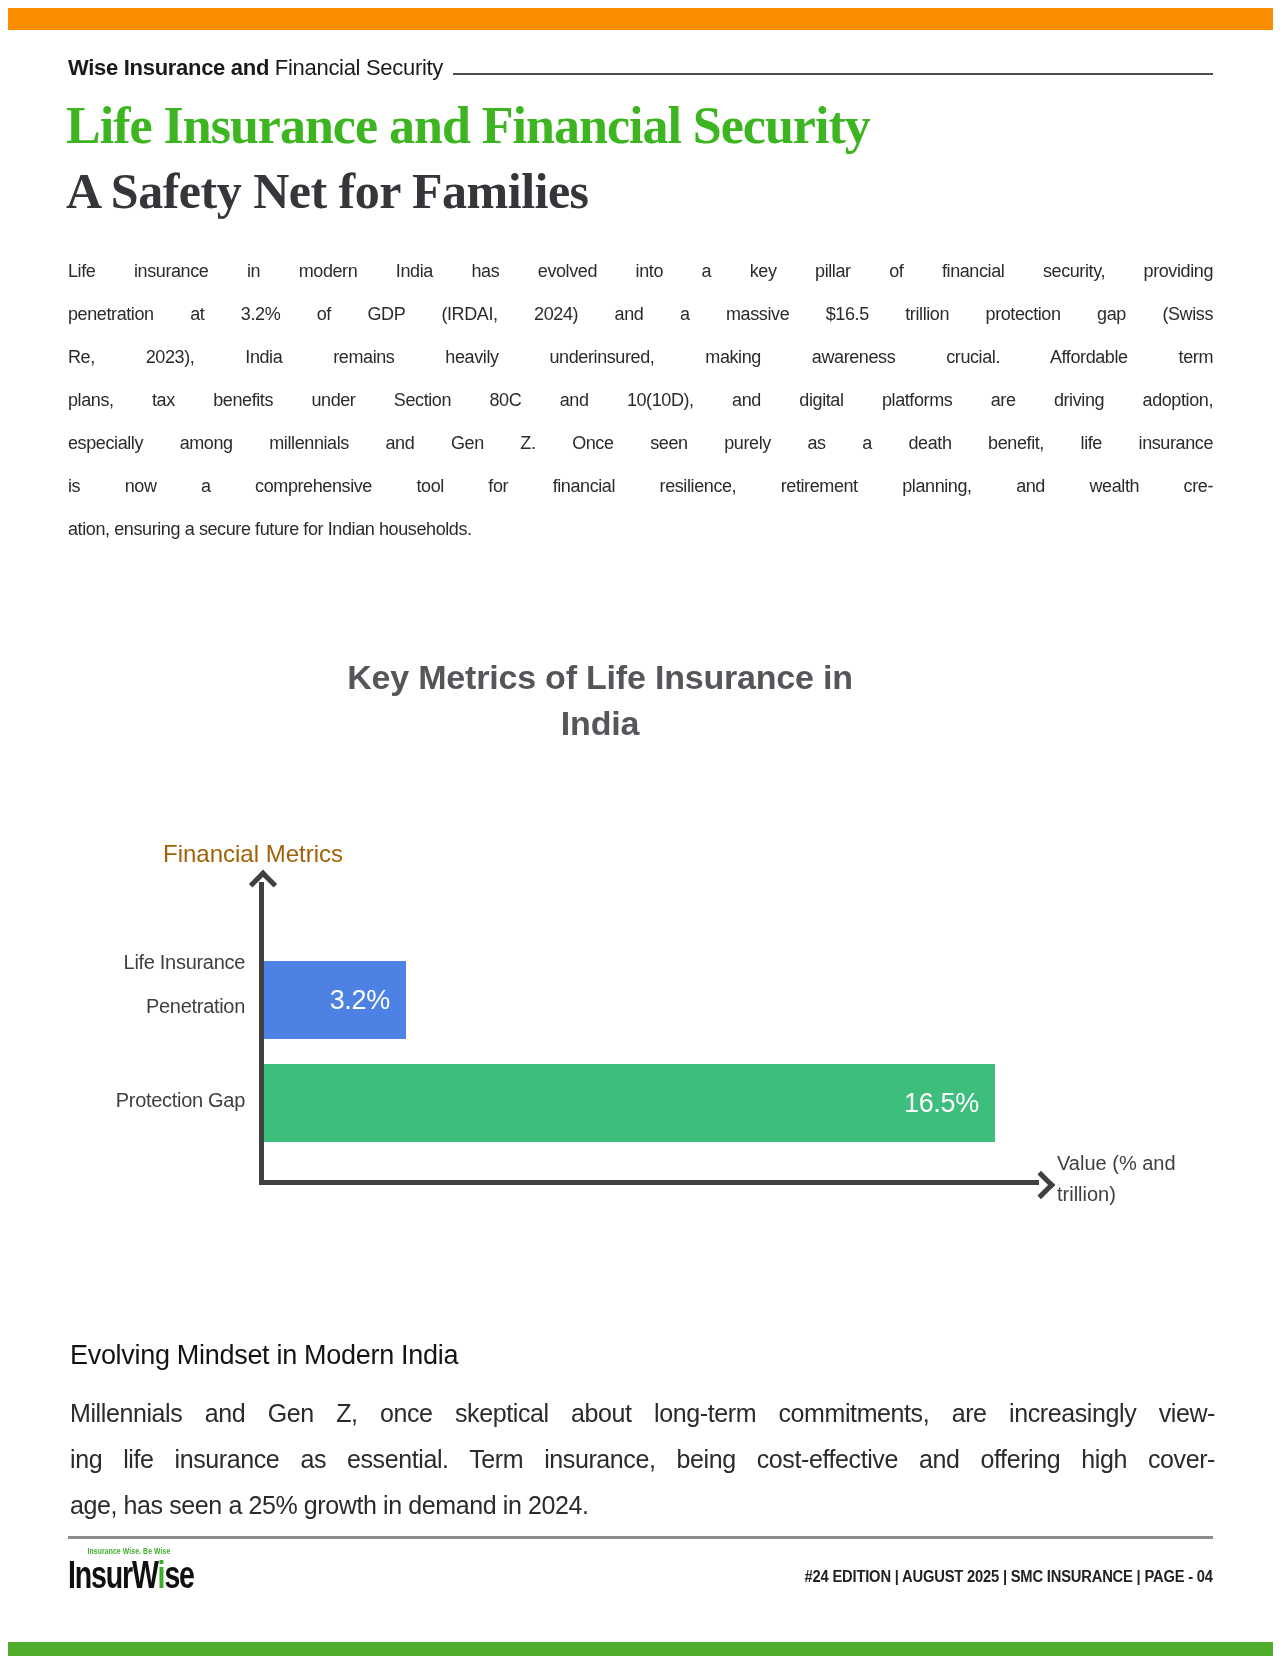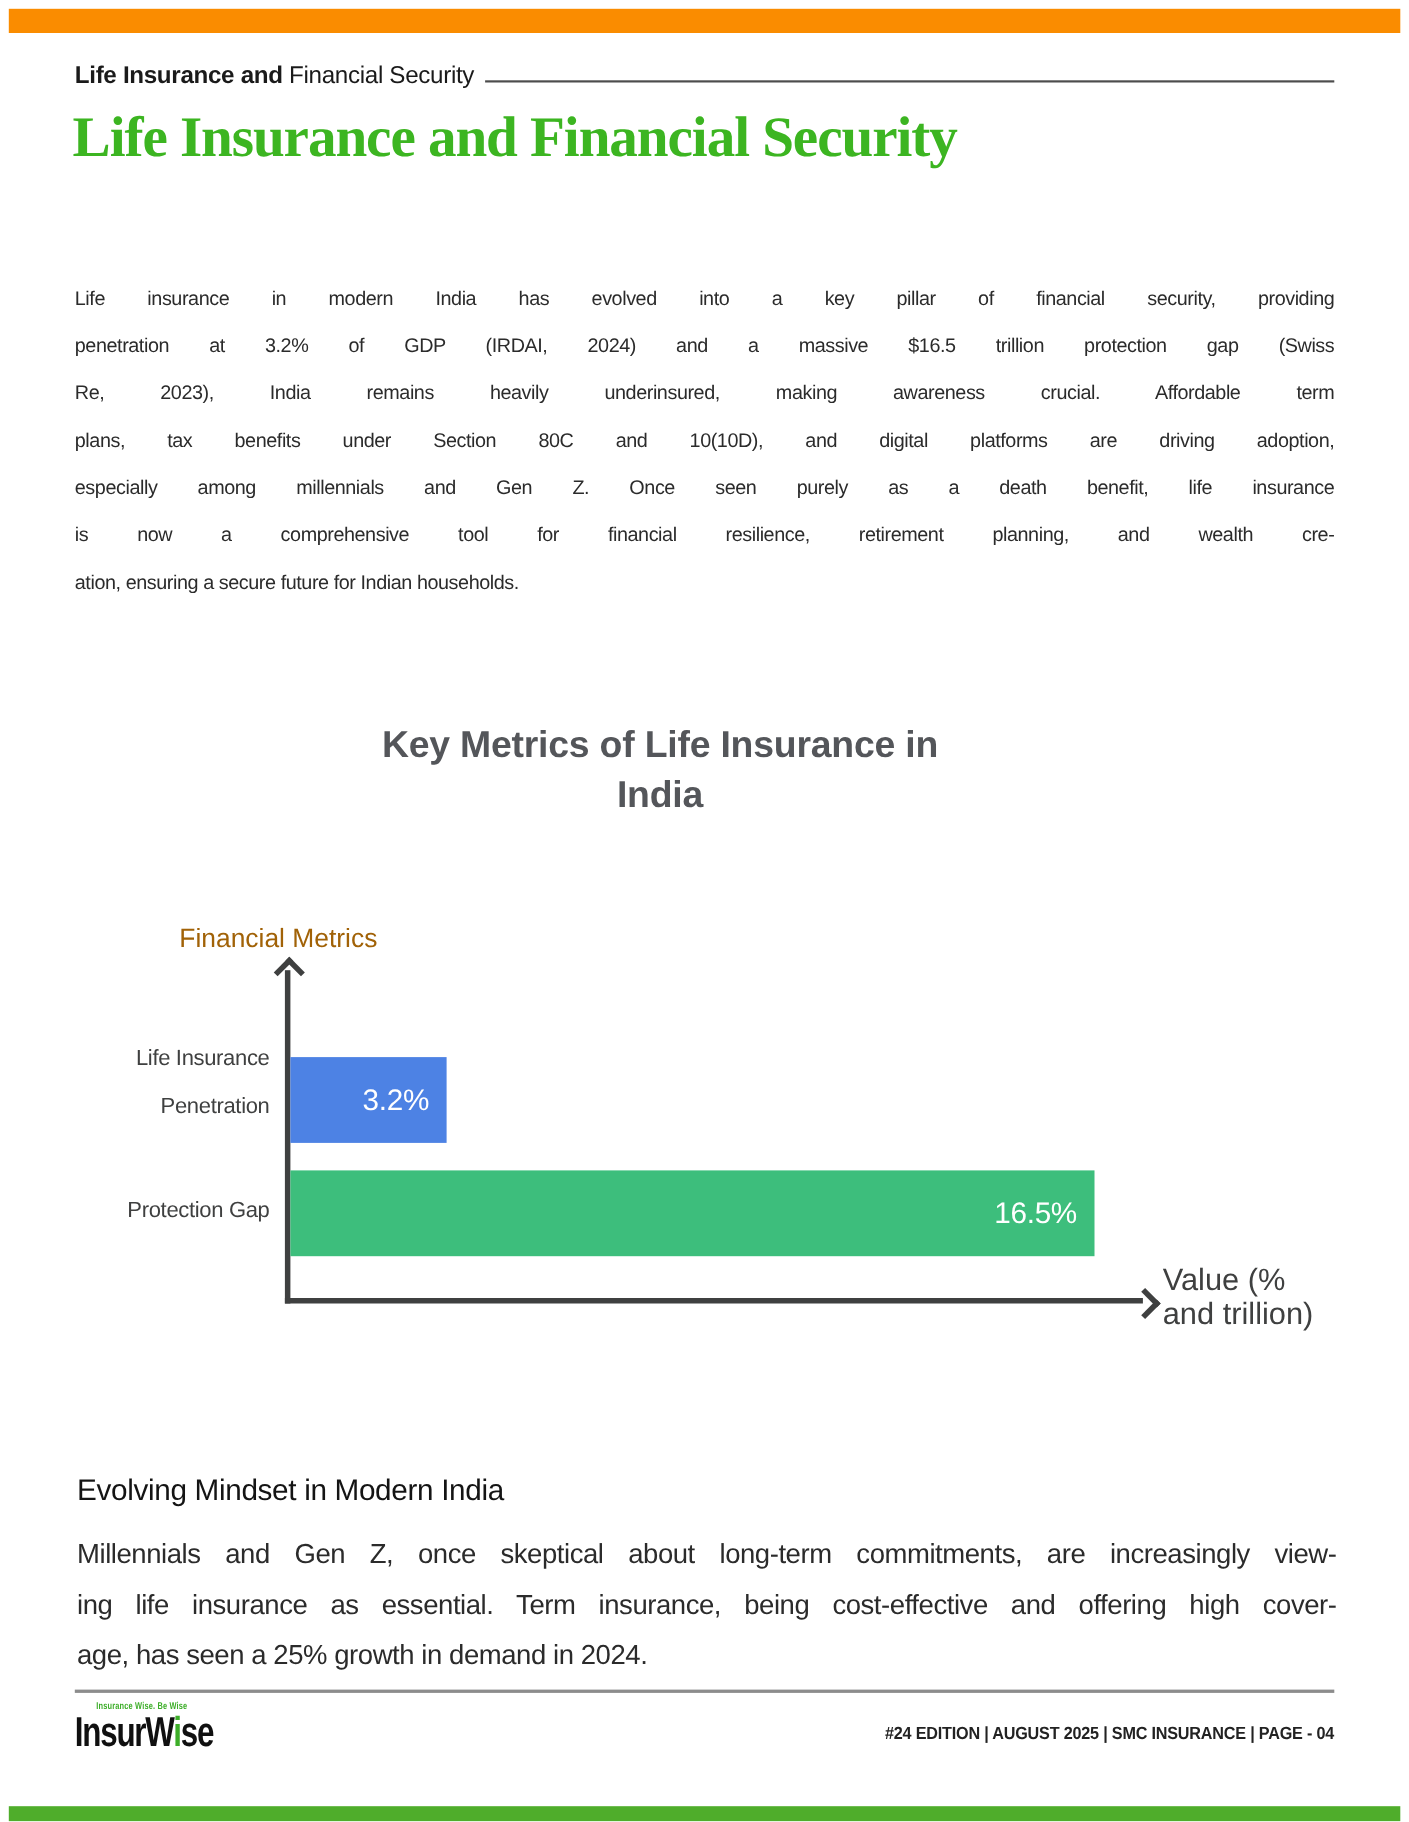--- a/index.html
+++ b/index.html
@@ -43,21 +43,21 @@
             border-top:5px solid #3f4040;border-right:5px solid #3f4040;transform:rotate(45deg);}
   .bar{position:absolute;left:264px;height:78px;display:flex;align-items:center;
        justify-content:flex-end;padding-right:16px;box-sizing:border-box;}
   .bar .val{color:#ffffff;font-size:27px;letter-spacing:-0.3px;}
   .bar.b0{top:321px;}
   .bar.b1{top:424px;}
   .cat{position:absolute;left:75px;width:170px;text-align:right;font-size:20px;
        line-height:44px;color:#3f4040;letter-spacing:-0.3px;}
   .cat.c0{top:300px;}
   .cat.c1{top:438px;}
-  .x-axis-label{position:absolute;left:1057px;top:508px;width:160px;font-size:28px;
+  .x-axis-label{position:absolute;left:1057px;top:508px;width:160px;font-size:20px;
                 line-height:31px;color:#3f4040;}
 
   
   .sec-heading{position:absolute;top:1340px;left:70px;font-size:27px;font-weight:400;
                color:#141414;letter-spacing:-0.3px;}
   .body2{position:absolute;top:1390px;left:70px;width:1145px;font-size:25px;line-height:46px;
          letter-spacing:-0.4px;color:#2b2b2b;}
 
   
   .footer-rule{position:absolute;top:1536px;left:68px;width:1145px;border-top:3px solid #8c8c8c;}
@@ -71,25 +71,26 @@
                white-space:nowrap;}
 </style>
 </head>
 <body>
 
 <div class="page-root">
 
   <div class="top-bar"></div>
 
   <div class="eyebrow">
-    <div class="txt"><b>Life Insurance and</b><span> Financial Security</span></div>
+    <div class="txt"><b>Wise Insurance and</b><span> Financial Security</span></div>
     <div class="rule"></div>
   </div>
 
   <div class="h1">Life Insurance and Financial Security</div>
+  <div class="h2">A Safety Net for Families</div>
 
   <div class="body1">
     <div class="jline">Life insurance in modern India has evolved into a key pillar of financial security, providing</div>
     <div class="jline">penetration at 3.2% of GDP (IRDAI, 2024) and a massive $16.5 trillion protection gap (Swiss</div>
     <div class="jline">Re, 2023), India remains heavily underinsured, making awareness crucial. Affordable term</div>
     <div class="jline">plans, tax benefits under Section 80C and 10(10D), and digital platforms are driving adoption,</div>
     <div class="jline">especially among millennials and Gen Z. Once seen purely as a death benefit, life insurance</div>
     <div class="jline">is now a comprehensive tool for financial resilience, retirement planning, and wealth cre-</div>
     <div class="jline last">ation, ensuring a secure future for Indian households.</div>
   </div>

